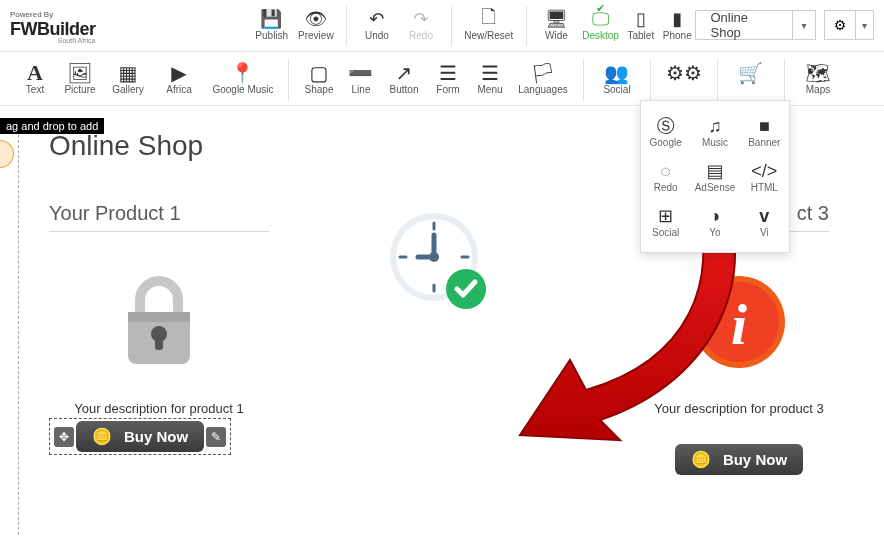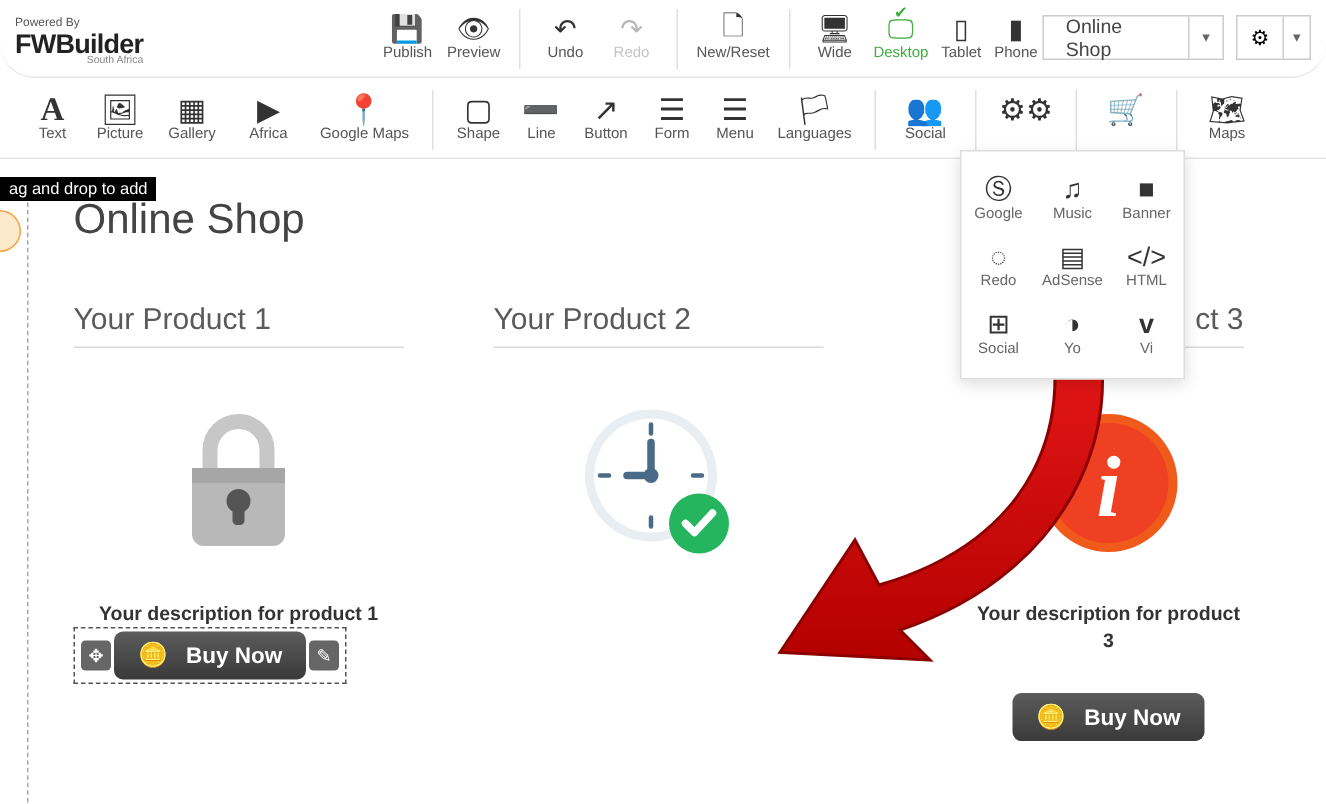--- a/index.html
+++ b/index.html
@@ -1,17 +1,17 @@
 <!DOCTYPE html>
 <html><head>
 <meta charset="utf-8">
 <style>
 *{box-sizing:border-box;margin:0;padding:0;}
 body{font-family:Arial,Helvetica,sans-serif;background:#fff;width:884px;height:536px;overflow:hidden;position:relative;}
-.toolbar1{display:flex;align-items:flex-start;padding:6px 10px 0;border-bottom:1px solid #e6e6e6;height:52px;border-radius:23px;}
+.toolbar1{display:flex;align-items:flex-start;padding:6px 10px 0;border-bottom:1px solid #e6e6e6;height:52px;}
 .logo{display:flex;flex-direction:column;margin-right:20px;padding-top:4px;}
 .logo-top{font-size:8px;color:#555;}
 .logo-main{font-size:18px;font-weight:bold;color:#222;letter-spacing:-0.5px;}
 .logo-sub{font-size:7px;color:#888;text-align:right;margin-top:-3px;}
 .tool{display:flex;flex-direction:column;align-items:center;justify-content:flex-start;width:46px;cursor:pointer;padding-top:2px;}
 .tool .ico{font-size:18px;color:#333;height:22px;display:flex;align-items:center;justify-content:center;}
 .tool .lbl{font-size:10px;color:#555;margin-top:0;}
 .sep{width:1px;background:#e0e0e0;height:40px;margin:0 8px;}
 .spacer{flex:1;}
 .combo{border:1px solid #ccc;height:30px;display:flex;align-items:center;margin-top:4px;margin-right:8px;}
@@ -27,21 +27,21 @@
 .toolbar2 .tool .lbl{font-size:10px;}
 .tag{position:absolute;left:0;top:118px;background:#000;color:#fff;font-size:11px;padding:2px 6px;z-index:5;}
 .canvas{position:relative;padding-top:18px;}
 .page-handle{position:absolute;left:0;top:140px;width:14px;height:28px;border:1px solid #f2a33c;border-left:none;border-radius:0 14px 14px 0;background:#fde9cc;}
 .page-area{margin-left:18px;border-left:1px dashed #aaa;padding:0 24px 30px 30px;position:relative;min-height:420px;}
 .page-title{font-size:28px;color:#444;margin:6px 0 40px;}
 .products{display:flex;gap:60px;}
 .product{width:220px;}
 .product h3{font-size:20px;color:#5a5a5a;font-weight:normal;border-bottom:1px solid #d8d8d8;padding-bottom:6px;margin-bottom:30px;}
 .product .imgbox{height:120px;display:flex;align-items:center;justify-content:center;}
-.product .desc{text-align:center;font-size:13px;color:#333;margin-top:18px;line-height:1.4;font-weight:bold;}
+.product .desc{text-align:center;font-size:13px;color:#333;margin-top:18px;line-height:1.4;}
 .buybtn{display:inline-flex;align-items:center;background:#3b3b3b;background:linear-gradient(#5c5c5c,#3a3a3a);color:#fff;border-radius:6px;padding:6px 16px;font-size:15px;font-weight:bold;margin-top:26px;cursor:pointer;}
 .buybtn .coin{margin-right:12px;font-size:16px;}
 .sel-wrap{display:inline-flex;align-items:center;border:1px dashed #555;padding:2px;}
 .sel-handle{width:20px;height:20px;background:#666;color:#fff;display:flex;align-items:center;justify-content:center;font-size:12px;border-radius:3px;margin:0 2px;}
 .dropdown{position:absolute;left:640px;top:100px;width:150px;background:#fff;border:1px solid #ddd;box-shadow:0 3px 10px rgba(0,0,0,0.15);z-index:20;padding:8px 0;}
 .dropdown .row{display:flex;}
 .dropdown .tool{width:50px;padding:6px 0;}
 .dropdown .tool .ico{font-size:18px;}
 .dropdown .tool .lbl{font-size:10px;color:#666;}
 .arrow{position:absolute;left:510px;top:180px;z-index:15;}
@@ -123,21 +123,21 @@
   <div class="tool" style="width:48px">
       <span class="ico">▦</span>
       <span class="lbl">Gallery</span>
     </div>
   <div class="tool" style="width:54px">
       <span class="ico">▶</span>
       <span class="lbl">Africa</span>
     </div>
   <div class="tool" style="width:74px">
       <span class="ico">📍</span>
-      <span class="lbl">Google Maps</span>
+      <span class="lbl">Google Music</span>
     </div>
   <div class="sep"></div>
   <div class="tool" style="width:44px">
       <span class="ico">▢</span>
       <span class="lbl">Shape</span>
     </div>
   <div class="tool" style="width:40px">
       <span class="ico">➖</span>
       <span class="lbl">Line</span>
     </div>
@@ -204,21 +204,20 @@
           <span class="sel-handle">✥</span>
           <span class="buybtn" style="margin-top:0">
             <span class="coin">🪙</span>
             <span>Buy Now</span>
           </span>
           <span class="sel-handle">✎</span>
         </div>
       </div>
 
       <div class="product">
-        <h3>Your Product 2</h3>
         <div class="imgbox">
           <svg width="110" height="110" viewBox="0 0 110 110">
             <circle cx="50" cy="50" r="44" fill="#e8eef2"></circle>
             <circle cx="50" cy="50" r="38" fill="#fff"></circle>
             <g stroke="#4a6b88" stroke-width="3" stroke-linecap="round">
               <line x1="50" y1="16" x2="50" y2="22"></line>
                 <line x1="50" y1="78" x2="50" y2="84"></line>
               <line x1="16" y1="50" x2="22" y2="50"></line>
                 <line x1="78" y1="50" x2="84" y2="50"></line>
             </g>

